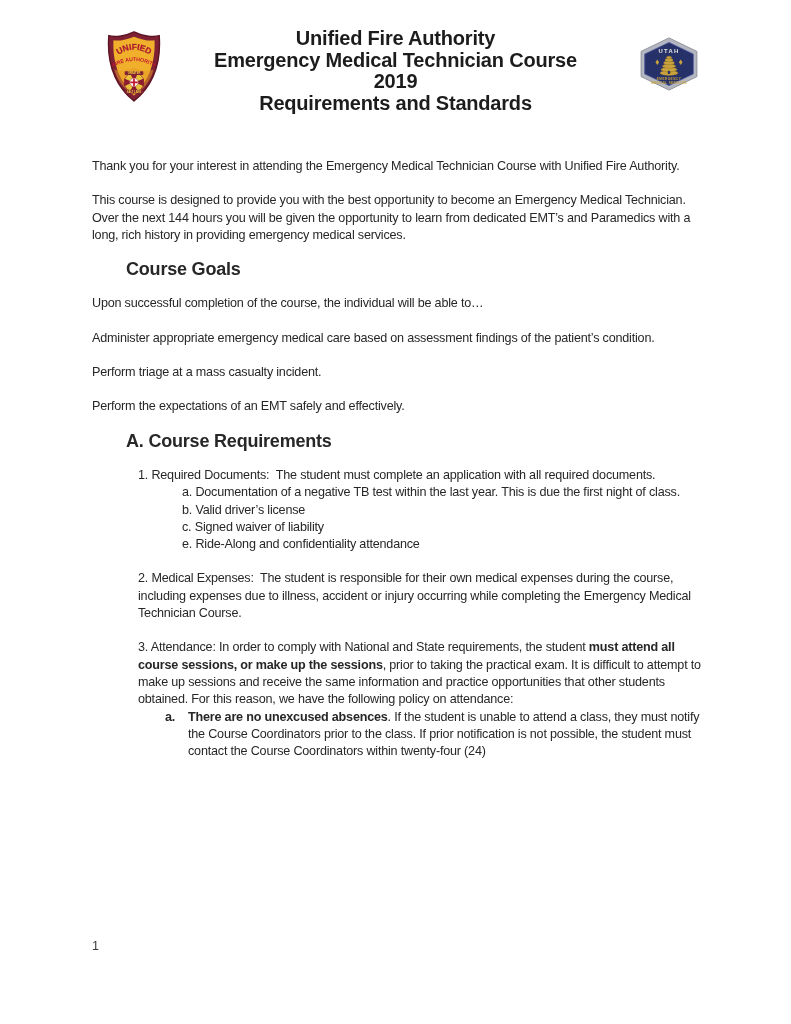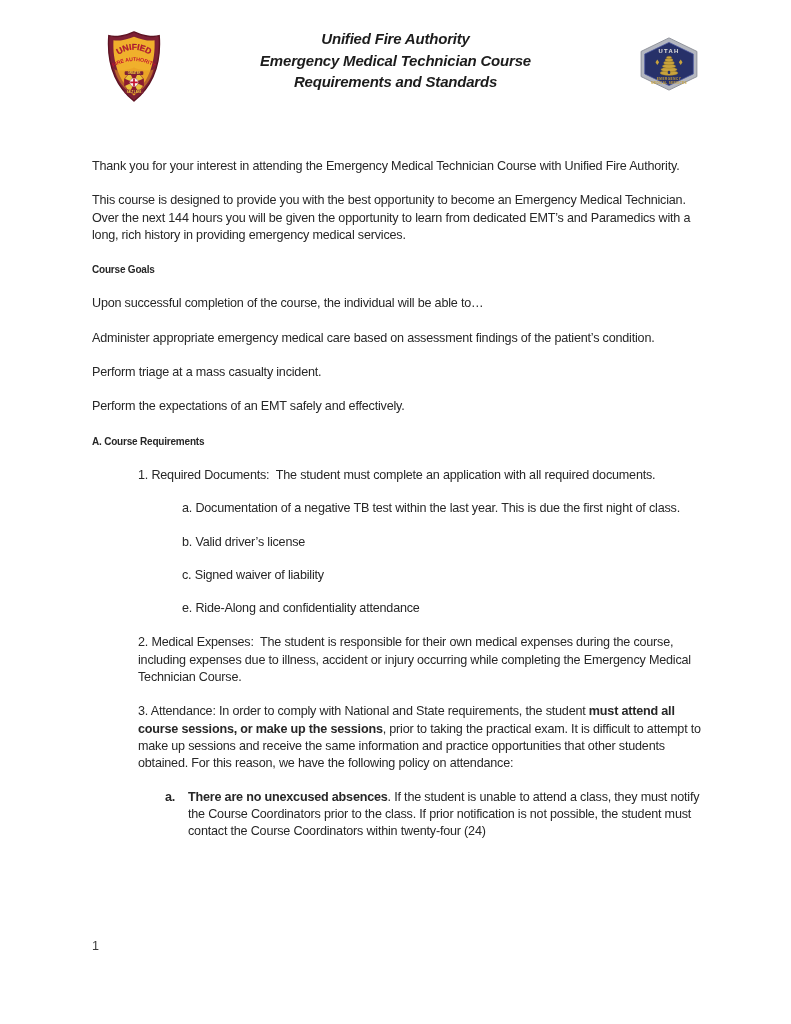--- a/index.html
+++ b/index.html
@@ -9,36 +9,35 @@
     background:#ffffff;
     font-family:"Liberation Sans",sans-serif;
     color:#272727;
     overflow:hidden;
     margin:0 auto;
   }
   
   .title-block{
     position:absolute;top:28px;left:50%;transform:translateX(-50%);
     width:460px;text-align:center;
-    font-weight:700;font-size:15px;line-height:21.7px;color:#1c1c1c;
+    font-weight:700;font-size:20px;line-height:21.7px;color:#1c1c1c;
     letter-spacing:-0.2px;
-    font-style:italic;
   }
   .logo-left{position:absolute;left:106px;top:29px;width:56px;height:75px;}
   .logo-right{position:absolute;left:636px;top:37px;width:66px;height:54px;}
   .logo-left svg,.logo-right svg{display:block;width:100%;height:100%;}
   
   .doc-body{
     position:absolute;top:149px;left:92px;width:618px;
     font-size:12.6px;line-height:17.3px;letter-spacing:-0.2px;color:#272727;
   }
   .block{margin:17px 0 0 0;padding:0;}
   .block:first-child{margin-top:9px;}
-  .block.tight{margin-top:16px;}
-  h2.block{font-size:10px;font-weight:700;line-height:17.3px;}
+  .block.tight{margin-top:0;}
+  h2.block{font-size:18px;font-weight:700;line-height:17.3px;margin-left:34px;}
   .indent-1{padding-left:46px;}
   .indent-2{padding-left:90px;}
   .list-item{display:flex;padding-left:73px;}
   .marker{flex:0 0 23px;font-weight:700;}
   .li-text{flex:1;}
   .bold{font-weight:700;}
   
   .page-number{
     position:absolute;left:92px;top:939px;
     font-size:12.6px;color:#3a3a3a;
@@ -75,20 +74,21 @@
       <rect x="20" y="44" width="20" height="4" rx="1" fill="#7e2135"></rect>
       <text x="30" y="47" font-family="Liberation Sans, sans-serif" font-size="2.8" font-weight="bold" fill="#f3d03e" text-anchor="middle">GREATER</text>
       <rect x="20" y="64" width="20" height="4" rx="1" fill="#7e2135"></rect>
       <text x="30" y="67" font-family="Liberation Sans, sans-serif" font-size="2.8" font-weight="bold" fill="#f3d03e" text-anchor="middle">SALT LAKE</text>
     </svg>
   </div>
 
   <div class="title-block">
     <div>Unified Fire Authority</div>
     <div>Emergency Medical Technician Course</div>
+    <div>2019</div>
     <div>Requirements and Standards</div>
   </div>
 
   <div class="logo-right">
     <svg viewBox="0 0 68 60">
       <polygon points="34,1 65,16 65,44 34,59 3,44 3,16" fill="#b4b7bf" stroke="#888b94" stroke-width="1"></polygon>
       <polygon points="34,6 61,19 61,41 34,54 7,41 7,19" fill="#273169" stroke="#4a57a0" stroke-width="0.8"></polygon>
       <text x="34" y="17.5" font-family="Liberation Sans, sans-serif" font-size="6.5" font-weight="bold" fill="#e8e6df" text-anchor="middle" letter-spacing="1.5">UTAH</text>
       <ellipse cx="34" cy="40" rx="10" ry="2.7" fill="#c9a33d" stroke="#8a6d22" stroke-width="0.4"></ellipse>
       <ellipse cx="34" cy="36.2" rx="9" ry="2.5" fill="#c9a33d" stroke="#8a6d22" stroke-width="0.4"></ellipse>

